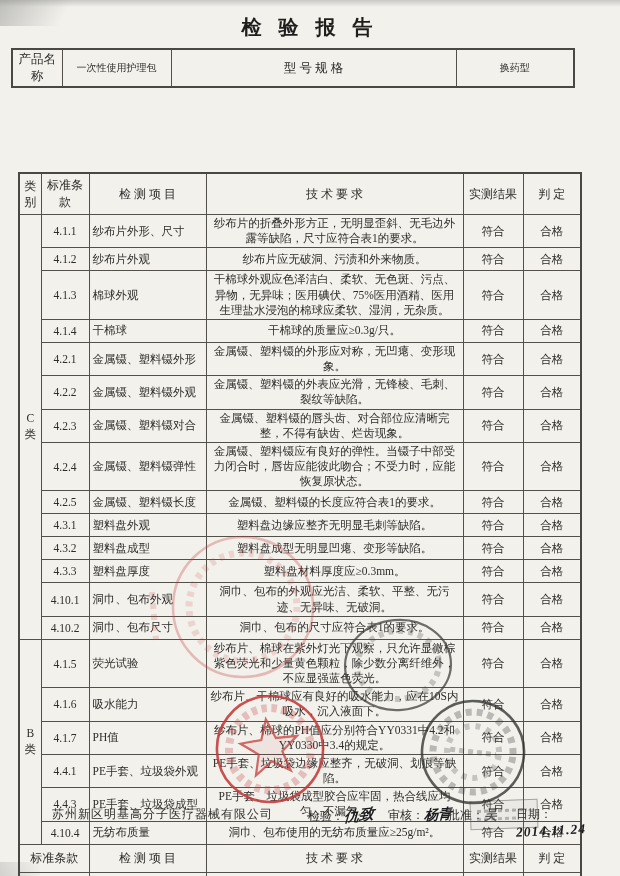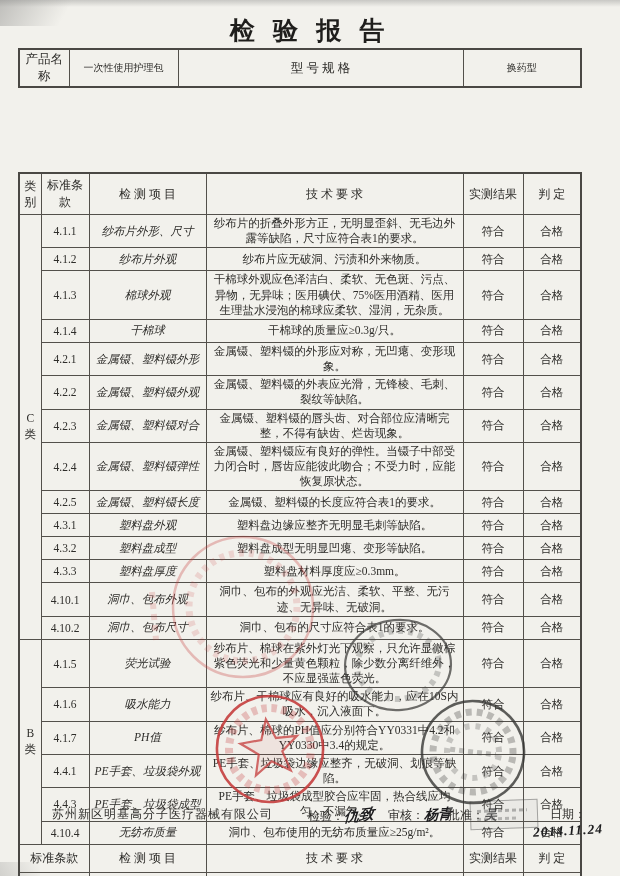--- a/index.html
+++ b/index.html
@@ -13,41 +13,41 @@
   
   .scan-top{position:absolute;left:0;top:0;width:620px;height:7px;
     background:linear-gradient(to bottom,rgba(150,150,148,.45),rgba(150,150,148,0));}
   .scan-corner{position:absolute;left:0;top:0;width:90px;height:26px;
     background:linear-gradient(120deg,rgba(140,140,138,.5),rgba(140,140,138,0) 70%);}
   .scan-bottom{position:absolute;left:0;bottom:0;width:40px;height:14px;
     background:linear-gradient(60deg,rgba(150,150,148,.35),rgba(150,150,148,0));}
 
   .title{
     margin:0;position:absolute;top:14px;left:0;width:620px;
-    text-align:center;font-size:25px;font-weight:bold;letter-spacing:6px;
+    text-align:center;font-size:20px;font-weight:bold;letter-spacing:6px;
     color:#1f1e1c;
   }
   table{border-collapse:collapse;table-layout:fixed;}
   td,th{border:1px solid #53504b;overflow:hidden;}
-  .info-table{position:absolute;left:18px;top:48px;width:562px;padding-left:28px;}
+  .info-table{position:absolute;left:11px;top:48px;width:562px;padding-left:28px;}
   .info-table td{height:30px;text-align:center;font-size:10px;padding:1px 2px;}
   .info-table td.lab{font-size:12.5px;}
   .main-table{position:absolute;left:18px;top:172px;width:562px;}
   .main-table td,.main-table th{font-size:11.5px;font-weight:normal;padding:1px 3px;height:20px;}
   .main-table th{text-align:center;font-size:12px;padding:3px 1px;}
   .cat{width:22px;text-align:center;word-break:break-all;line-height:1.35;font-size:12px;padding:1px 0;}
   .clause{width:48px;text-align:center;font-size:11px;letter-spacing:0;margin-top:8px;}
-  .item{width:117px;text-align:center;font-size:11.5px;font-style:italic;}
+  .item{width:117px;font-size:11.5px;}
   .req{width:257px;text-align:center;font-size:11.3px;line-height:1.32;padding:2px 4px;}
   .res{width:60px;text-align:center;}
   .jud{width:58px;text-align:center;}
   .sub th{font-size:12px;height:21px;}
   .outer-b{border:2px solid #4a4844;}
 
-  .footer{position:absolute;left:0;top:800px;width:620px;height:34px;font-size:12px;text-align:center;}
+  .footer{position:absolute;left:0;top:800px;width:620px;height:34px;font-size:12px;}
   .company{position:absolute;left:52px;top:6px;letter-spacing:1px;}
   .sig-label{position:absolute;top:6px;}
   .hand{font-style:italic;font-weight:bold;color:#1c1c1e;display:inline-block;}
   .insp{left:308px;}
   .insp .hand{transform:rotate(-6deg) skewX(-10deg);font-size:15px;}
   .rev{left:388px;}
   .rev .hand{transform:rotate(-4deg) skewX(-6deg);font-size:14px;}
   .appr{left:448px;}
   .appr .hand{transform:rotate(-2deg);font-size:13px;opacity:.75;}
   .datef{left:516px;}

